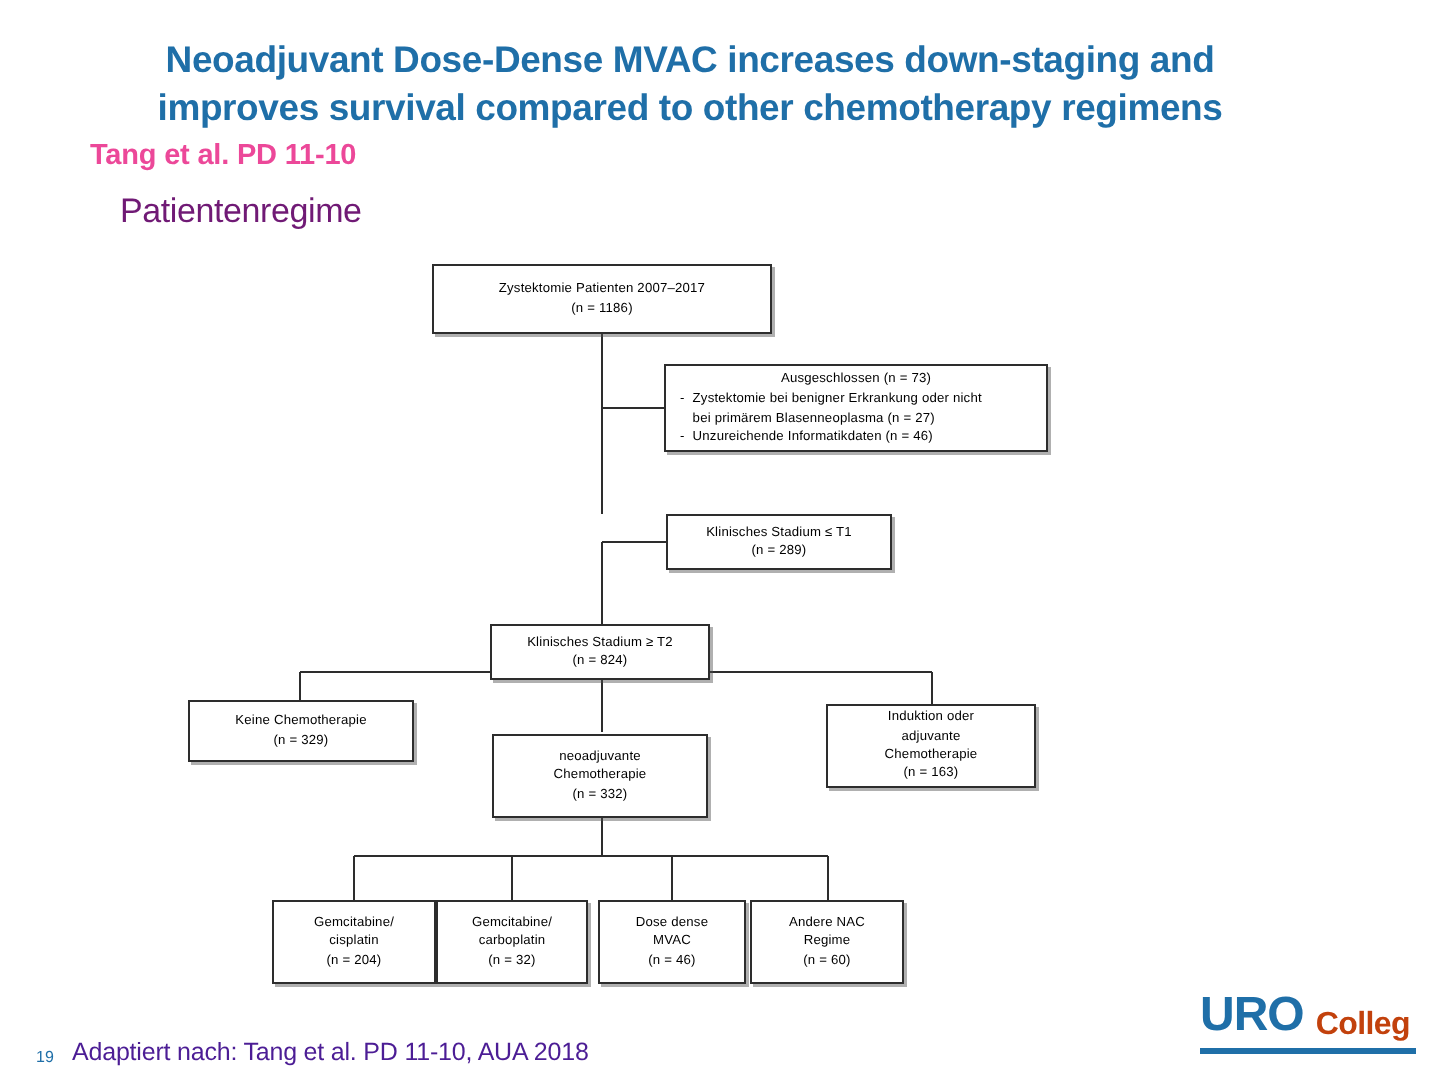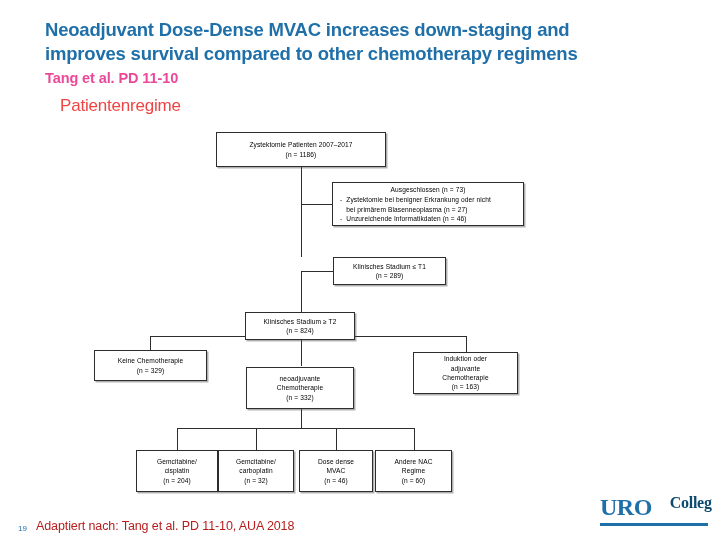--- a/index.html
+++ b/index.html
@@ -20,36 +20,37 @@
   #slide-title {
     position: absolute;
     left: 45px;
     top: 18px;
     width: 600px;
     font-size: 18.5px;
     font-weight: bold;
     line-height: 1.28;
     color: #1F6FA8;
     letter-spacing: -0.2px;
+    text-align: center;
   }
   #slide-subtitle {
     position: absolute;
     left: 45px;
     top: 70px;
     font-size: 14.5px;
     font-weight: bold;
     color: #ec4899;
     letter-spacing: -0.1px;
   }
   #section-heading {
     position: absolute;
     left: 60px;
     top: 96px;
     font-size: 17px;
-    color: #ef4444;
+    color: #701a75;
     letter-spacing: -0.2px;
   }
 
   
   #flow {
     position: absolute;
     left: 0;
     top: 0;
     width: 720px;
     height: 540px;
@@ -114,51 +115,50 @@
     top: 524px;
     font-size: 8px;
     font-weight: normal;
     color: #1F6FA8;
   }
   #footer-note {
     position: absolute;
     left: 36px;
     top: 519px;
     font-size: 12.5px;
-    color: #b91c1c;
+    color: #4c1d95;
     letter-spacing: -0.1px;
   }
 
   
   #logo {
     position: absolute;
     left: 600px;
     top: 494px;
     width: 120px;
     height: 34px;
     overflow: hidden;
   }
   #logo-row {
     display: flex;
-    align-items: flex-start;
+    align-items: flex-end;
     white-space: nowrap;
-    font-family: Liberation Serif, serif;
   }
   #logo-uro {
     font-size: 24px;
     font-weight: bold;
     color: #1F6FA8;
     letter-spacing: -0.5px;
   }
   #logo-colleg {
     font-size: 16px;
     font-weight: bold;
-    color: #0c4a6e;
+    color: #c2410c;
     letter-spacing: -0.3px;
-    margin-left: 18px;
+    margin-left: 6px;
   }
   #logo-rule {
     margin-top: 2px;
     width: 108px;
     height: 2.5px;
     background: #1F6FA8;
   }
 </style>
 </head>
 <body>

